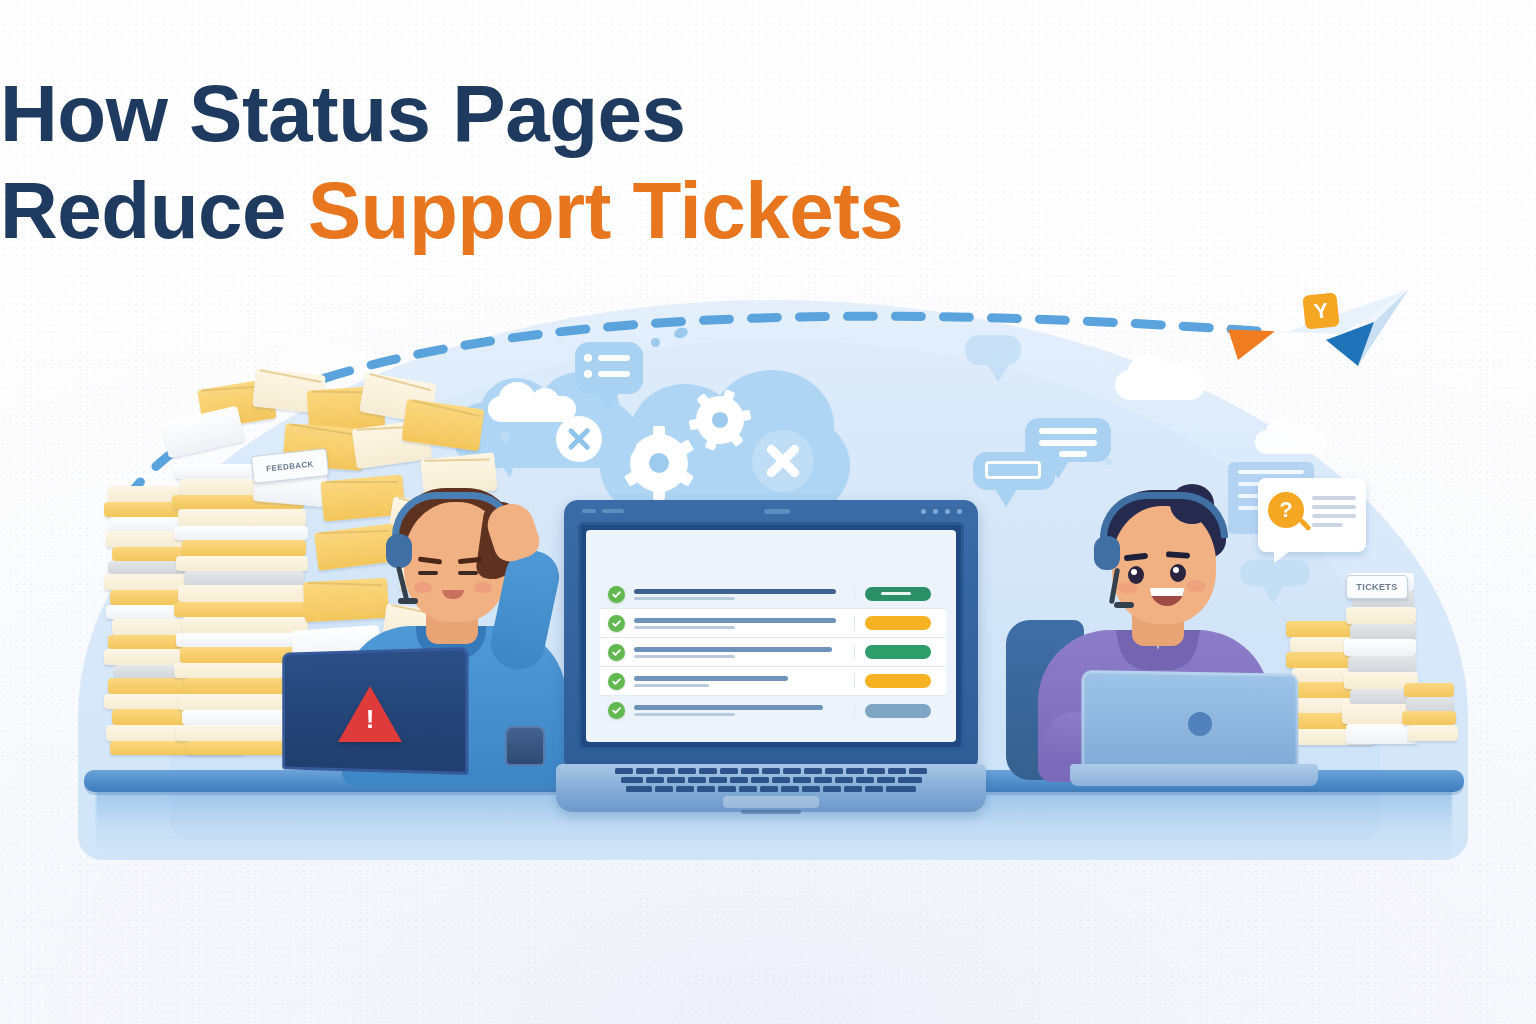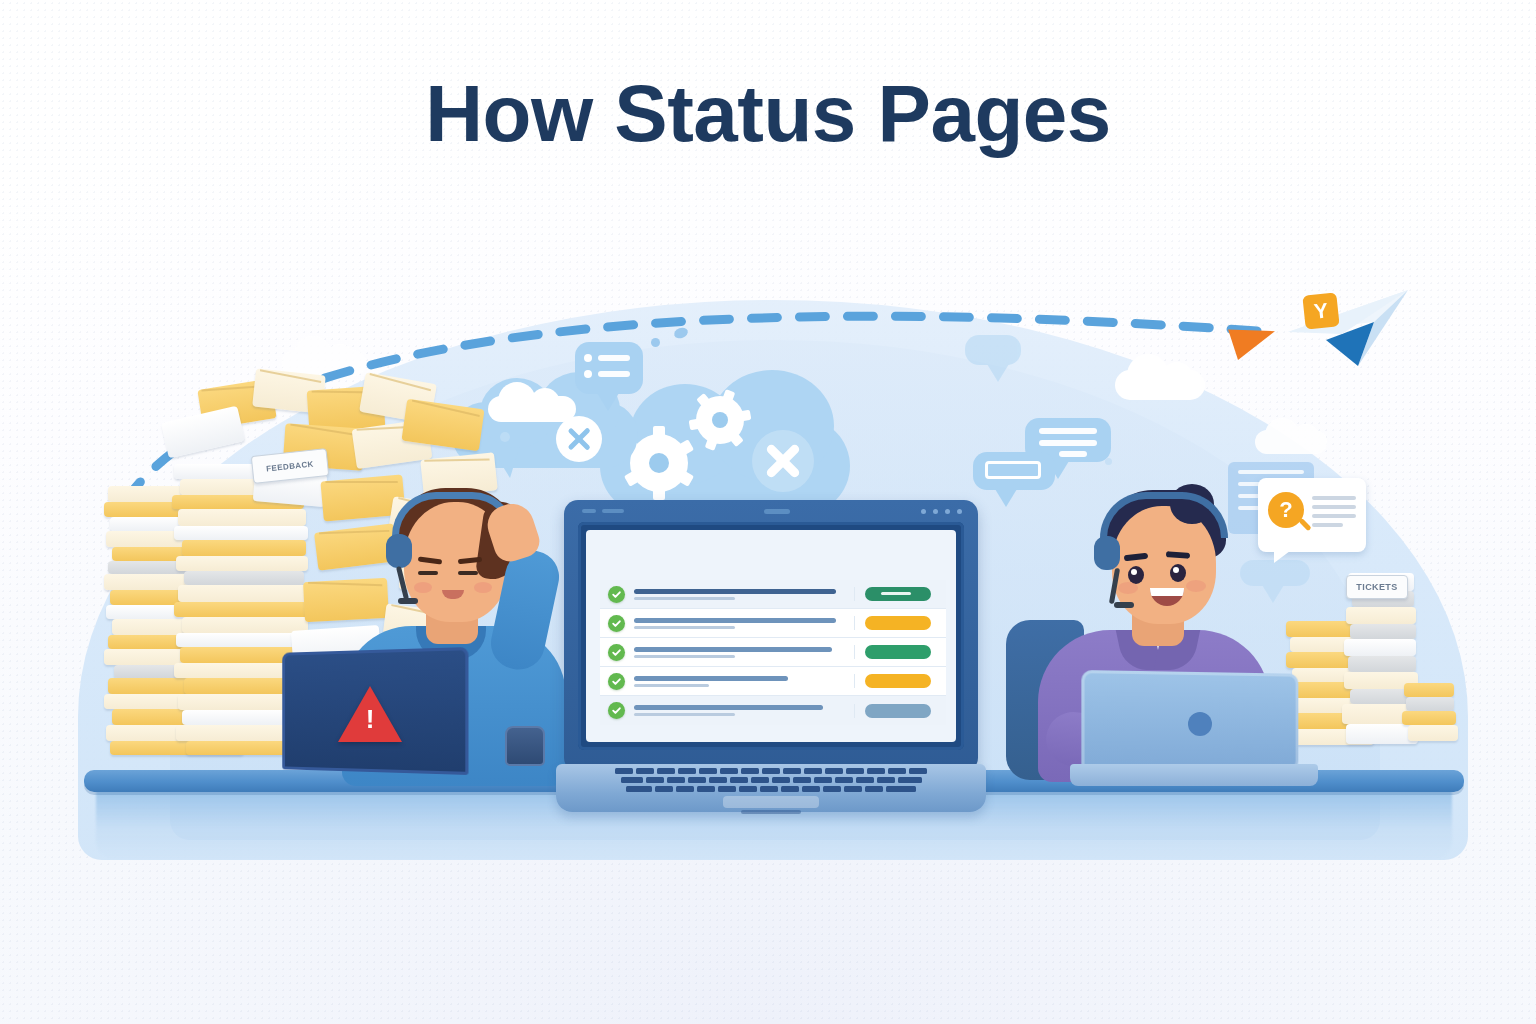--- a/index.html
+++ b/index.html
@@ -34,21 +34,21 @@
     position:absolute;
     left:170px; top:340px; width:1210px; height:500px;
     background:linear-gradient(180deg,#dceaf9 0%, #cfe3f7 60%, #c6def6 100%);
     border-radius:620px 620px 20px 20px / 380px 380px 20px 20px;
     opacity:.65;
   }
 
   
   .title-block {
     position:absolute; left:0; top:72px; width:1536px;
-    text-align:center; line-height:1.04;
+    text-align:left; line-height:1.04;
     font-weight:700; letter-spacing:-.5px;
   }
   .title-line { font-size:80px; }
   .t-navy { color:#1e3a5f; }
   .t-orange { color:#e8761f; }
   .title-line.l2 { margin-top:14px; }
 
   
   .desk {
     position:absolute; left:84px; top:770px; width:1380px; height:22px;
@@ -369,20 +369,23 @@
 <div id="stage">
 
   <div class="bg-base"></div>
   <div class="bg-dots"></div>
   <div class="bg-dome"></div>
   <div class="bg-dome2"></div>
 
   <div class="title-block">
     <div class="title-line l1">
       <span class="t-navy">How Status Pages</span>
+    </div>
+    <div class="title-line l2">
+      <span class="t-navy">Reduce </span><span class="t-orange">Support Tickets</span>
     </div>
   </div>
 
   <div class="cloud" style="left:1115px; top:370px; width:90px; height:30px;">
     <div style="position:absolute;left:12px;top:-16px;width:42px;height:42px;background:#fff;border-radius:50%;"></div>
     <div style="position:absolute;left:46px;top:-8px;width:32px;height:32px;background:#fff;border-radius:50%;"></div>
   </div>
   <div class="cloud" style="left:1255px; top:430px; width:72px; height:24px; opacity:.92;">
     <div style="position:absolute;left:10px;top:-12px;width:34px;height:34px;background:#fff;border-radius:50%;"></div>
     <div style="position:absolute;left:38px;top:-6px;width:26px;height:26px;background:#fff;border-radius:50%;"></div>

